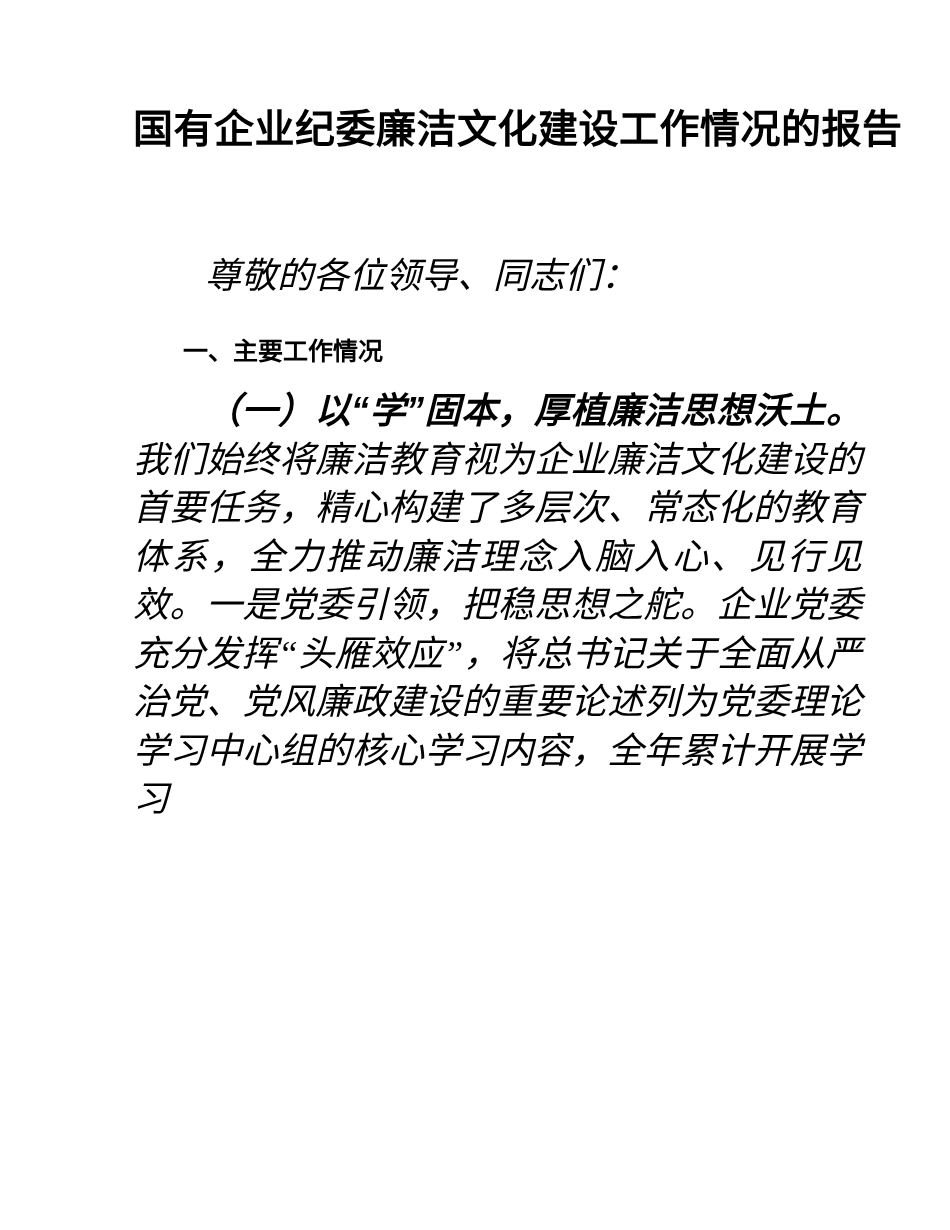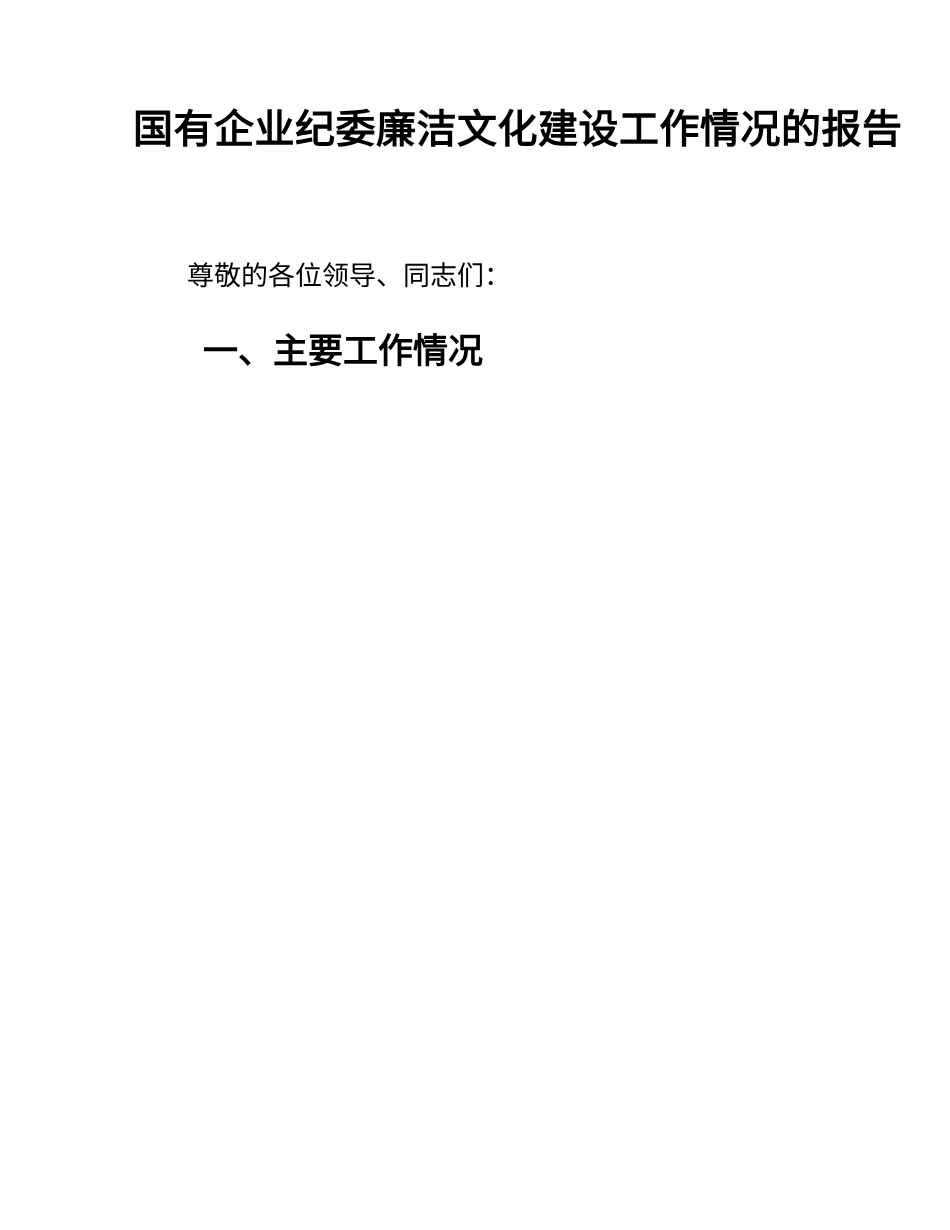--- a/index.html
+++ b/index.html
@@ -25,31 +25,32 @@
     text-align: center;
     font-family: "Liberation Serif", "DejaVu Serif", serif;
     font-weight: bold;
     font-size: 40px;
     line-height: 50px;
     letter-spacing: 0.5px;
     white-space: nowrap;
   }
   .para {
     margin: 0 0 12px 0;
-    font-size: 27px;
+    font-size: 36px;
     line-height: 48.5px;
     text-align: justify;
     text-justify: inter-ideograph;
     text-indent: 2em;
     font-family: "Liberation Serif", "DejaVu Serif", serif;
     font-weight: normal;
+    font-style: italic;
   }
   .section-heading {
     margin: 26px 0 12px 0;
-    font-size: 35px;
+    font-size: 25px;
     line-height: 48.5px;
     text-indent: 2em;
     font-family: "Liberation Sans", "DejaVu Sans", sans-serif;
     font-weight: bold;
   }
   .subsection-lead {
     font-family: "Liberation Sans", "DejaVu Sans", sans-serif;
     font-weight: bold;
   }
 </style>
@@ -58,14 +59,15 @@
 
 <div class="page">
 
   <h1 class="doc-title">国有企业纪委廉洁文化建设工作情况的报告</h1>
 
   <p class="para">尊敬的各位领导、同志们：</p>
 
 
   <h2 class="section-heading">一、主要工作情况</h2>
 
+  <p class="para"><span class="subsection-lead">（一）以“学”固本，厚植廉洁思想沃土。</span><span>我们始终将廉洁教育视为企业廉洁文化建设的首要任务，精心构建了多层次、常态化的教育体系，全力推动廉洁理念入脑入心、见行见效。一是党委引领，把稳思想之舵。企业党委充分发挥“头雁效应”，将总书记关于全面从严治党、党风廉政建设的重要论述列为党委理论学习中心组的核心学习内容，全年累计开展学习</span></p>
 
 </div>
 
 </body></html>

